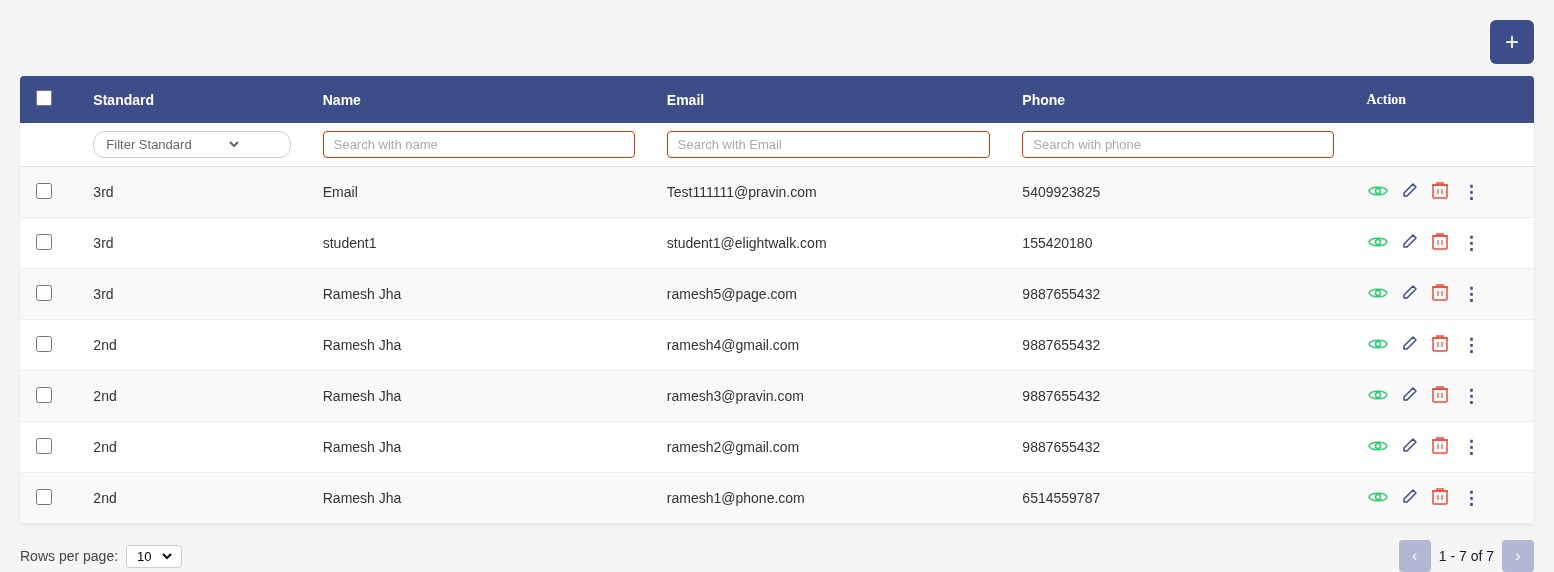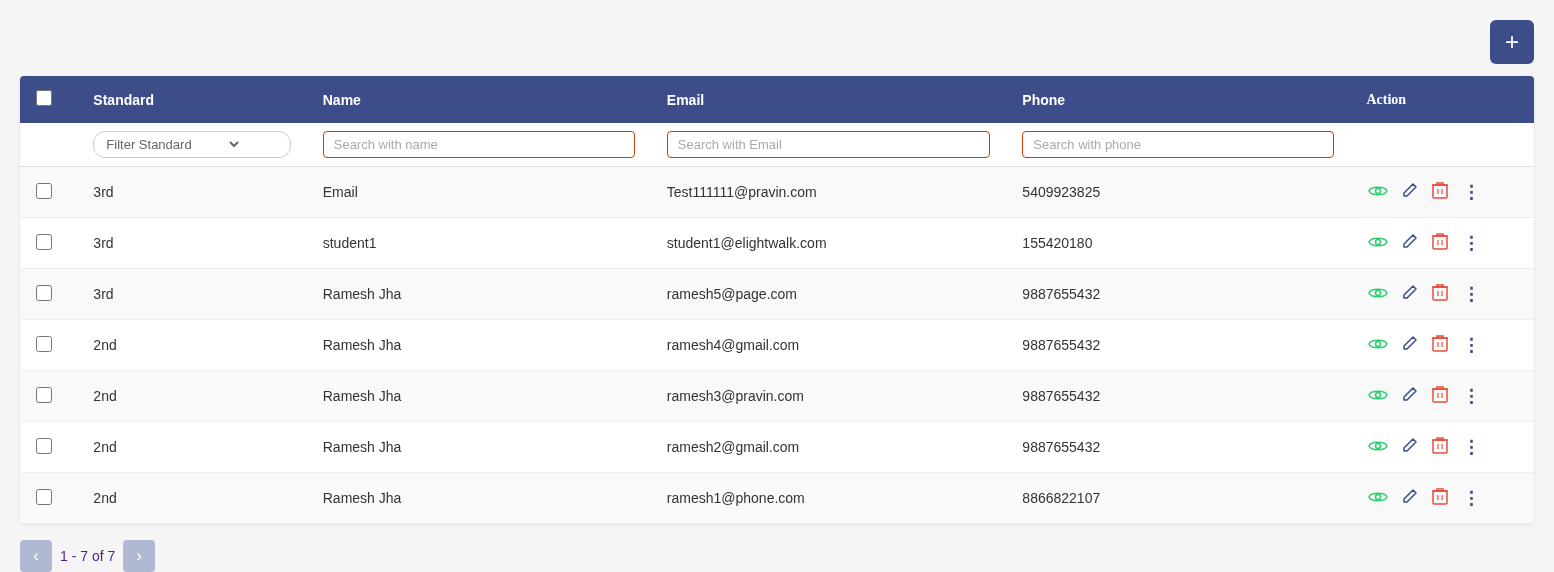--- a/index.html
+++ b/index.html
@@ -174,21 +174,21 @@
       height: 32px;
       cursor: pointer;
       color: white;
       font-size: 16px;
       display: flex;
       align-items: center;
       justify-content: center;
     }
     .page-info {
       font-size: 14px;
-      color: #4c1d95;
+      color: #0f172a;
     }
     th.checkbox-col {
       width: 50px;
     }
   </style>
 </head>
 <body>
 
 <div class="top-bar">
   <button class="add-btn">+</button>
@@ -490,21 +490,21 @@
         </div>
       </td>
     </tr>
         <tr>
       <td class="checkbox-col">
         <input type="checkbox" style="">
       </td>
       <td>2nd</td>
       <td>Ramesh Jha</td>
       <td>ramesh1@phone.com</td>
-      <td>8866822107</td>
+      <td>6514559787</td>
       <td>
         <div class="action-icons">
           <button class="icon-btn" title="View">
             <span class="eye-icon">
               <svg width="20" height="14" viewBox="0 0 20 14" fill="none">
                 <ellipse cx="10" cy="7" rx="10" ry="7" fill="none"></ellipse>
                 <path d="M1 7C3 2 17 2 19 7C17 12 3 12 1 7Z" stroke="#2ecc71" stroke-width="1.5" fill="none"></path>
                 <circle cx="10" cy="7" r="2.5" stroke="#2ecc71" stroke-width="1.5" fill="none"></circle>
               </svg>
             </span>
@@ -531,18 +531,29 @@
             <span class="more-icon" style="color:#3d4d8a; font-size:18px; letter-spacing:0; line-height:1;">⋮</span>
           </button>
         </div>
       </td>
     </tr>
       </tbody>
   </table>
 </div>
 
 <div class="footer">
+  <div class="rows-per-page">
+    <span>Rows per page:</span>
+    <div class="rows-select-wrap">
+      <select>
+        <option value="10">10</option>
+        <option value="25">25</option>
+        <option value="50">50</option>
+        <option value="100">100</option>
+      </select>
+    </div>
+  </div>
   <div class="pagination">
     <button class="page-btn">‹</button>
     <span class="page-info">1 - 7 of 7</span>
     <button class="page-btn">›</button>
   </div>
 </div>
 
 </body></html>

